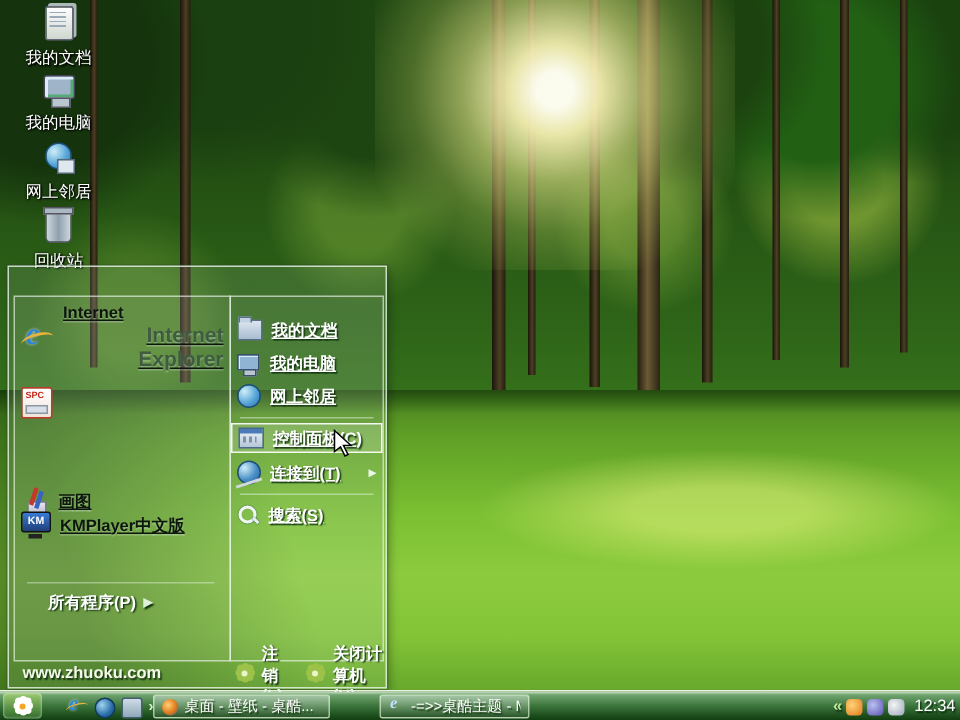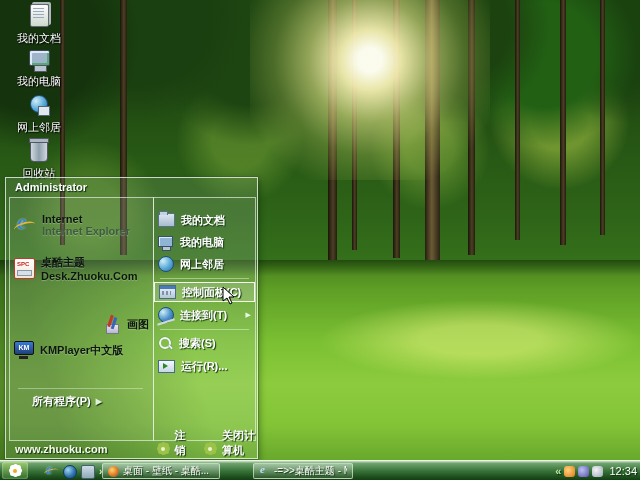--- a/index.html
+++ b/index.html
@@ -64,22 +64,22 @@
     box-shadow:0 0 0 1px rgba(40,70,40,.25),2px 3px 6px rgba(0,20,0,.35);font-size:11px;}
   .sm-header{position:absolute;left:0;top:0;width:100%;height:19px;}
   .sm-user{position:absolute;left:9px;top:3px;color:#fff;font-weight:bold;
     text-shadow:1px 1px 1px #0a2a0a;}
   .sm-left{position:absolute;left:3px;top:19px;width:143px;height:242px;
     border:1px solid rgba(235,245,235,.65);background:rgba(235,245,235,.07);}
   .sm-right{position:absolute;left:147px;top:19px;width:101px;height:242px;
     border:1px solid rgba(235,245,235,.65);background:rgba(215,235,215,.06);}
   .sm-item{position:absolute;left:0;width:100%;display:flex;align-items:center;gap:6px;
     padding:0 4px;box-sizing:border-box;cursor:pointer;}
-  .sm-item .txt{color:#0c160c;font-weight:bold;text-shadow:0 1px 1px rgba(220,240,220,.35);}
-  .sm-item .sub{display:block;color:#3f5c41;font-weight:bold;font-size:11px;}
+  .sm-item .txt{color:#0c160c;font-weight:bold;text-shadow:0 1px 1px rgba(220,240,220,.35);text-decoration:underline;}
+  .sm-item .sub{display:block;color:#3f5c41;font-weight:bold;font-size:14px;text-align:right;}
   .sm-right .sm-item .txt{color:#fff;text-shadow:1px 1px 1px #11330f;}
   .sm-sep{position:absolute;left:6px;width:89px;height:1px;background:rgba(240,250,240,.45);}
   .sm-hl{border:1px solid rgba(255,255,255,.9);background:rgba(255,255,255,.16);}
   .sm-arrow{margin-left:auto;color:#eaf6e8;font-size:7px;}
   .allprog{position:absolute;left:22px;top:196px;display:flex;align-items:center;gap:5px;
     color:#fff;font-weight:bold;text-shadow:1px 1px 1px #11330f;cursor:pointer;}
   .allprog .arr{color:#dff0d8;font-size:8px;}
   .sm-lsep{position:absolute;left:8px;top:190px;width:125px;height:1px;background:rgba(240,250,240,.4);}
   .sm-footer{position:absolute;left:0;top:262px;width:100%;height:17px;display:flex;align-items:center;}
   .sm-site{margin-left:9px;color:#f4f8e8;font-weight:bold;font-size:11px;text-shadow:1px 1px 1px #14330f;}
@@ -226,37 +226,33 @@
   <div class="desk-icon" style="top:95px;">
     <span class="dicon dicon-net"></span>
     <span class="lbl">网上邻居</span>
   </div>
   <div class="desk-icon" style="top:140px;">
     <span class="dicon dicon-bin"></span>
     <span class="lbl">回收站</span>
   </div>
 
   <div class="start-menu">
-    <div class="sm-header">
-      <span class="sm-user">Administrator</span>
-    </div>
 
     <div class="sm-left">
       <div class="sm-item" style="top:12px;height:30px;">
         <span class="ic ic-ie"></span>
         <span class="txt">
           <span>Internet</span>
           <span class="sub">Internet Explorer</span>
         </span>
       </div>
       <div class="sm-item" style="top:58px;height:24px;">
         <span class="ic ic-zk"></span>
-        <span class="txt">桌酷主题Desk.Zhuoku.Com</span>
-      </div>
-      <div class="sm-item" style="top:114px;height:24px;justify-content:flex-end;">
+      </div>
+      <div class="sm-item" style="top:124px;height:24px;">
         <span class="ic ic-paint"></span>
         <span class="txt">画图</span>
       </div>
       <div class="sm-item" style="top:140px;height:24px;">
         <span class="ic ic-km"></span>
         <span class="txt">KMPlayer中文版</span>
       </div>
       <div class="sm-lsep"></div>
       <div class="allprog">
         <span>所有程序(P)</span>
@@ -284,24 +280,20 @@
       </div>
       <div class="sm-item" style="top:107px;height:20px;">
         <span class="ic ic-connect"></span>
         <span class="txt">连接到(T)</span>
         <span class="sm-arrow">▶</span>
       </div>
       <div class="sm-sep" style="top:131px;"></div>
       <div class="sm-item" style="top:135px;height:20px;">
         <span class="ic ic-search"></span>
         <span class="txt">搜索(S)</span>
-      </div>
-      <div class="sm-item" style="top:158px;height:20px;">
-        <span class="ic ic-run"></span>
-        <span class="txt">运行(R)...</span>
       </div>
     </div>
 
     <div class="sm-footer">
       <span class="sm-site">www.zhuoku.com</span>
       <span class="sm-footbtn logoff">
         <span class="flower green"></span>
         <span>注销(L)</span>
       </span>
       <span class="sm-footbtn shutdown">

